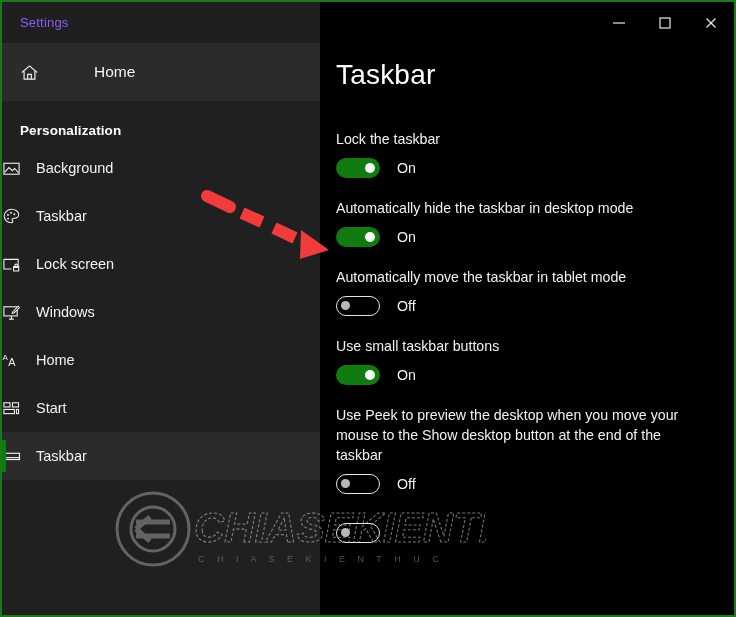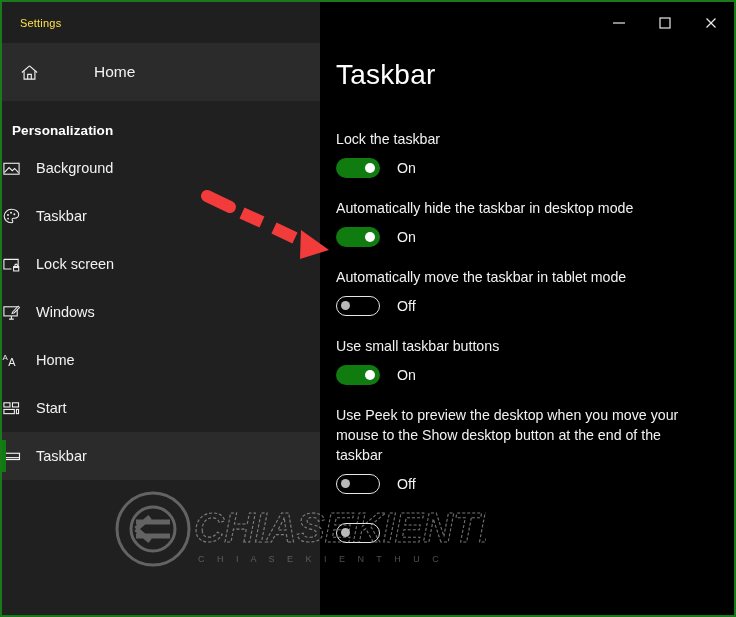--- a/index.html
+++ b/index.html
@@ -24,21 +24,21 @@
     background: #1f1f1f;
     display: flex; align-items: center;
   }
   #titlebar-left {
     width: 318px; height: 41px;
     display: flex; align-items: center;
     padding-left: 18px;
     background: #1f1f1f;
   }
   #app-title {
-    color: #fde047; font-size: 11px; letter-spacing: .2px;
+    color: #8b5cf6; font-size: 13px; letter-spacing: .2px;
   }
   #titlebar-right {
     flex: 1; height: 41px; background: #000;
     display: flex; justify-content: flex-end; align-items: stretch;
   }
   .wbtn {
     width: 46px; height: 41px;
     display: flex; align-items: center; justify-content: center;
     color: #e8e8e8;
   }
@@ -67,21 +67,21 @@
     flex: 1; background: transparent; border: 0; outline: none;
     color: #cfcfcf; font-size: 13.5px;
     font-family: "Liberation Sans", sans-serif;
     padding: 0 8px 0 10px;
   }
   #search-input::placeholder { color: #a8a8a8; opacity: 1; }
   #search-icon { padding-right: 9px; color: #c8c8c8; display:flex; }
 
   #group-title {
     color: #ffffff; font-size: 13.5px; font-weight: bold;
-    padding: 22px 0 6px 10px; letter-spacing: .1px;
+    padding: 22px 0 6px 18px; letter-spacing: .1px;
   }
 
   .nav-item {
     position: relative;
     height: 48px; display: flex; align-items: center;
   }
   .nav-item.selected { background: #2b2b2b; }
   .nav-item.selected::before {
     content: ""; position: absolute; left: 0; top: 8px;
     width: 4px; height: 32px; background: #107c10;

